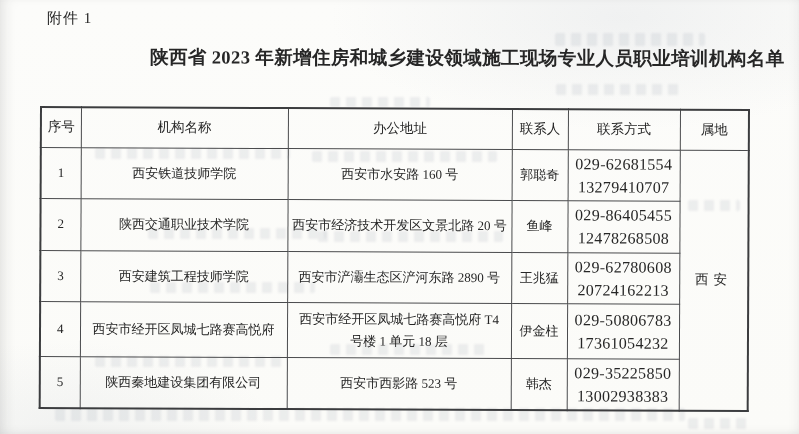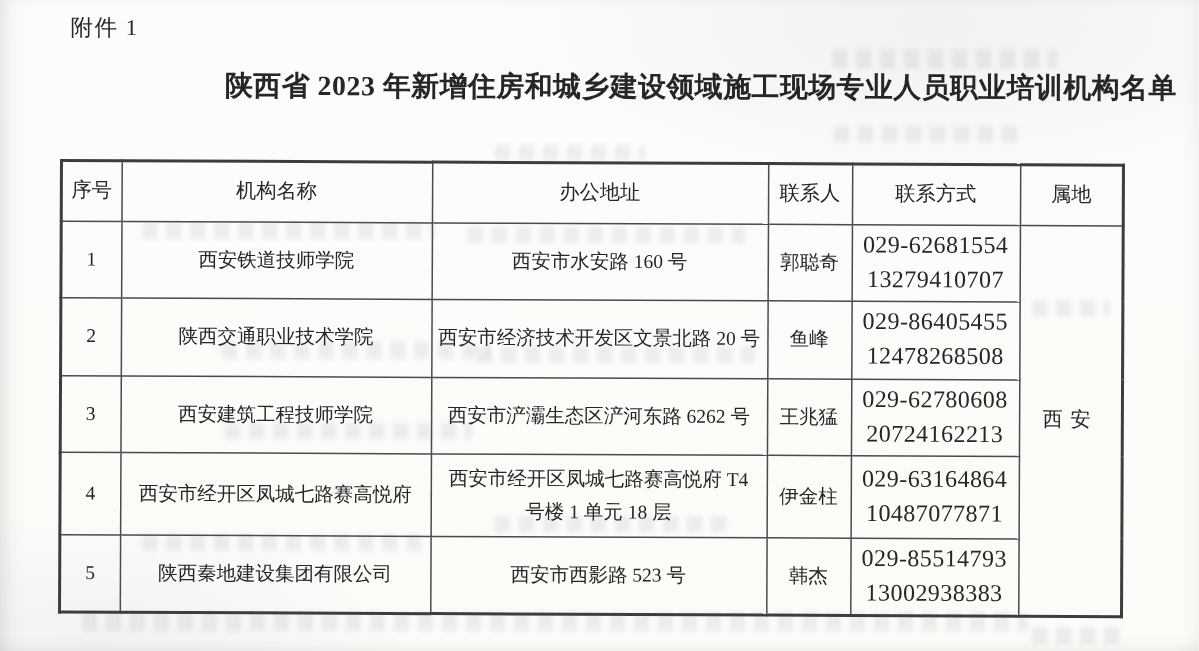--- a/index.html
+++ b/index.html
@@ -160,45 +160,45 @@
     <td>鱼峰</td>
     <td class="phone-cell">
       <div>029-86405455</div>
       <div>12478268508</div>
     </td>
   </tr>
 
   <tr class="r2">
     <td>3</td>
     <td>西安建筑工程技师学院</td>
-    <td class="addr-cell">西安市浐灞生态区浐河东路 6262 号</td>
+    <td class="addr-cell">西安市浐灞生态区浐河东路 2890 号</td>
     <td>王兆猛</td>
     <td class="phone-cell">
       <div>029-62780608</div>
       <div>20724162213</div>
     </td>
   </tr>
 
   <tr class="r3">
     <td>4</td>
     <td>西安市经开区凤城七路赛高悦府</td>
     <td class="addr-cell">西安市经开区凤城七路赛高悦府 T4 号楼 1 单元 18 层</td>
     <td>伊金柱</td>
     <td class="phone-cell">
-      <div>029-63164864</div>
-      <div>10487077871</div>
+      <div>029-50806783</div>
+      <div>17361054232</div>
     </td>
   </tr>
 
   <tr class="r4">
     <td>5</td>
     <td>陕西秦地建设集团有限公司</td>
     <td class="addr-cell">西安市西影路 523 号</td>
     <td>韩杰</td>
     <td class="phone-cell">
-      <div>029-85514793</div>
+      <div>029-35225850</div>
       <div>13002938383</div>
     </td>
   </tr>
 </tbody>
   </table>
 
 <div class="page-shade"></div>
 
 </body></html>

